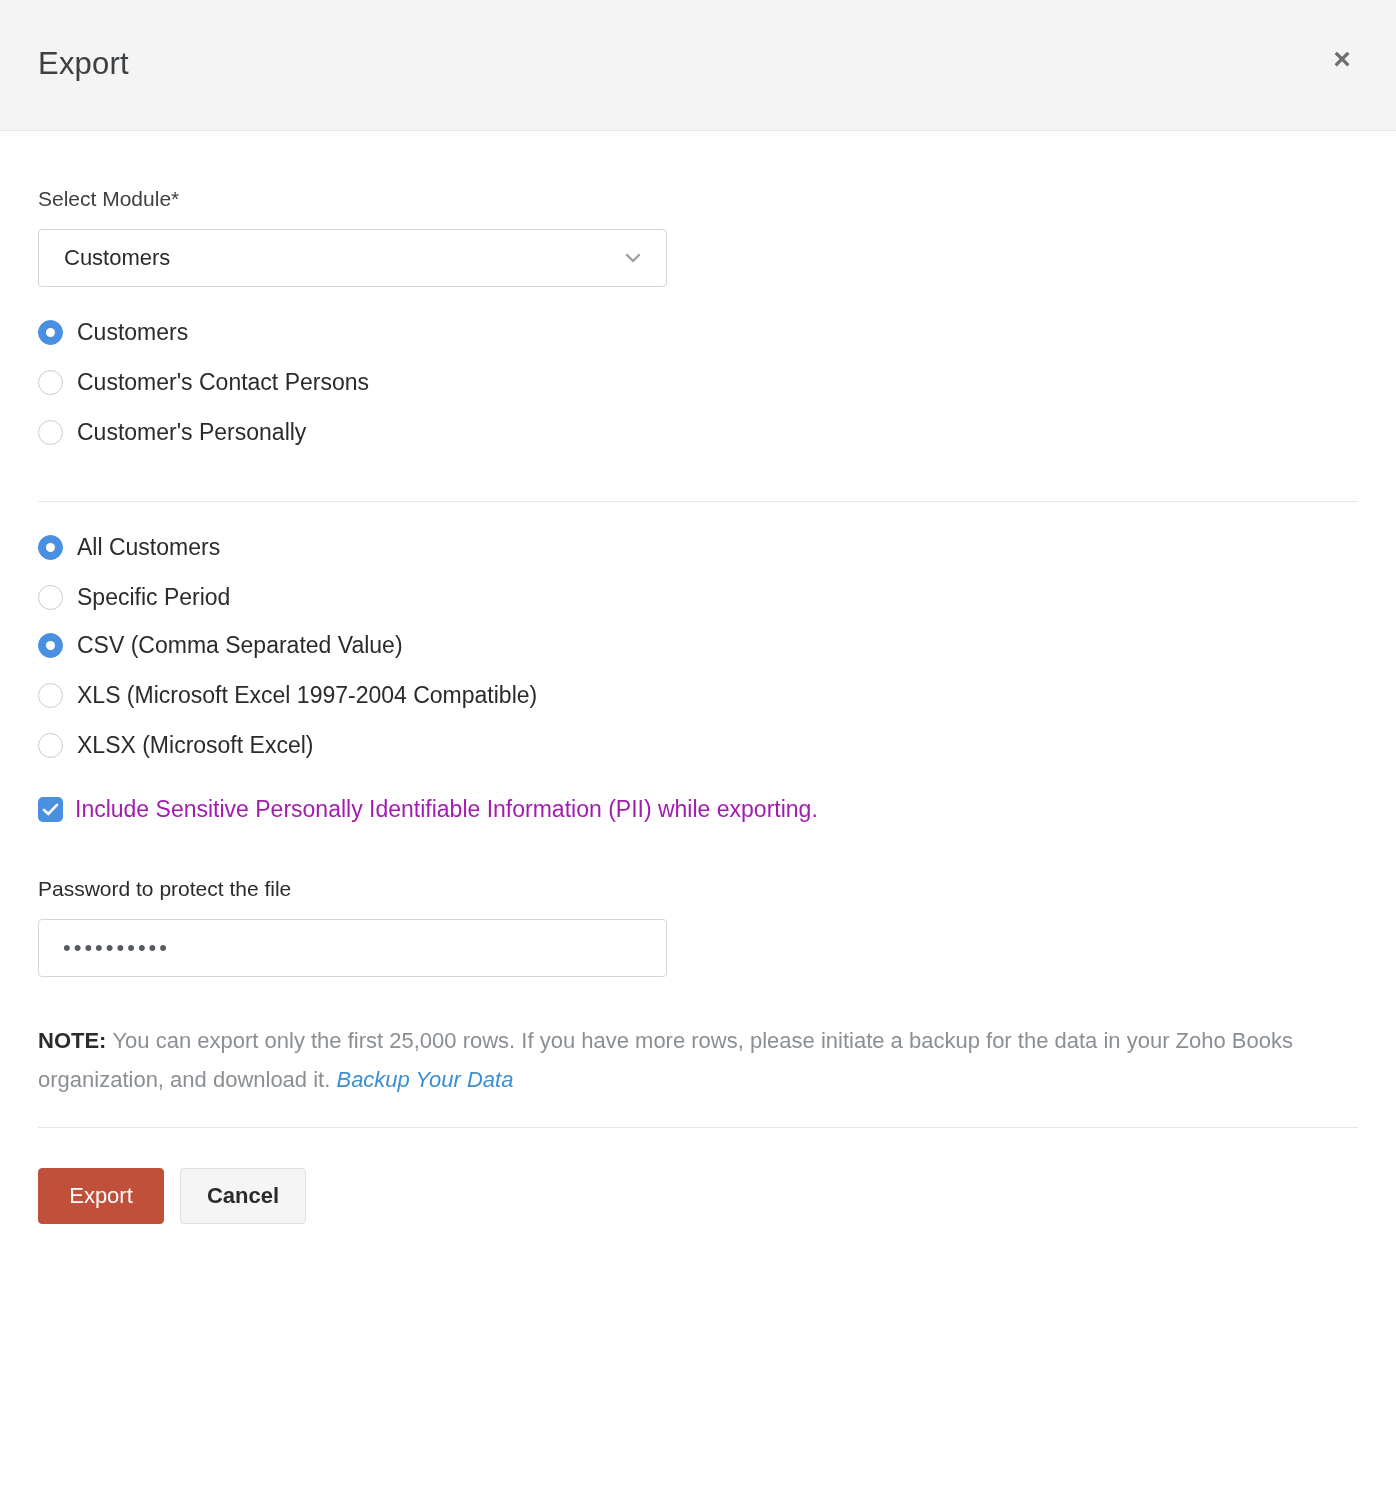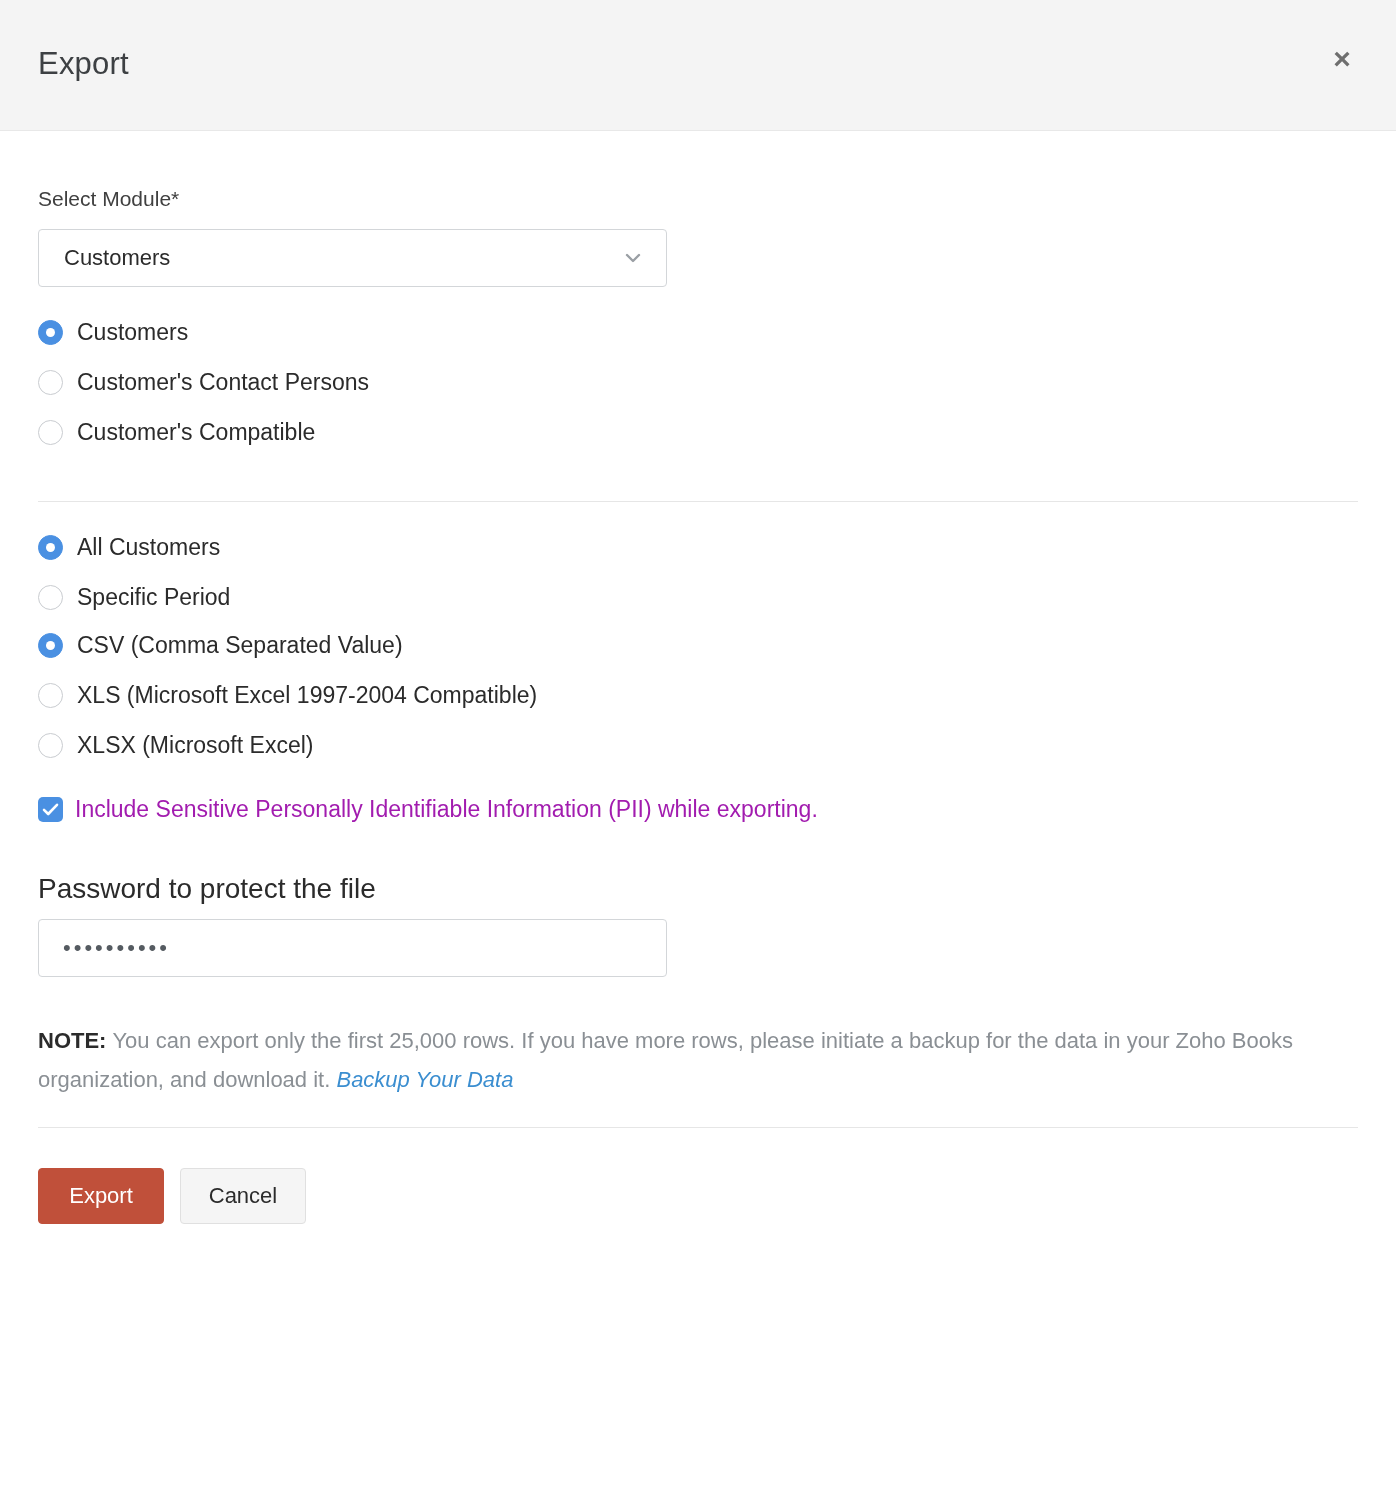--- a/index.html
+++ b/index.html
@@ -77,21 +77,21 @@
     color: #2b2b2b;
   }
 
   .field-label-required {
     font-size: 21px;
     color: #404040;
     margin-top: 55px;
     line-height: 26px;
   }
   .field-label {
-    font-size: 28px;
+    font-size: 21px;
     color: #2b2b2b;
     line-height: 26px;
   }
 
   
   .select-wrap {
     margin-top: 17px;
     width: 629px;
     height: 58px;
     border: 1px solid #d3d6d9;
@@ -264,20 +264,21 @@
     color: #ffffff;
     border: 1px solid #c0503a;
     min-width: 126px;
   }
   .btn-secondary {
     background: #f5f5f5;
     color: #2b2b2b;
     border: 1px solid #e0e0e0;
     margin-left: 16px;
     min-width: 126px;
+    font-weight: bold;
   }
 </style>
 </head>
 <body>
 
 <div class="modal">
 
   <div class="modal-header">
     <div class="modal-title">Export</div>
     <button class="close-button">×</button>
@@ -301,21 +302,21 @@
       <div class="radio-row">
         <span class="radio checked"></span>
         <span class="radio-label">Customers</span>
       </div>
       <div class="radio-row">
         <span class="radio"></span>
         <span class="radio-label">Customer's Contact Persons</span>
       </div>
       <div class="radio-row">
         <span class="radio"></span>
-        <span class="radio-label">Customer's Compatible</span>
+        <span class="radio-label">Customer's Personally</span>
       </div>
     </div>
 
     <hr class="divider divider-top">
 
     <div class="radio-group">
       <div class="radio-row">
         <span class="radio checked"></span>
         <span class="radio-label">All Customers</span>
       </div>

